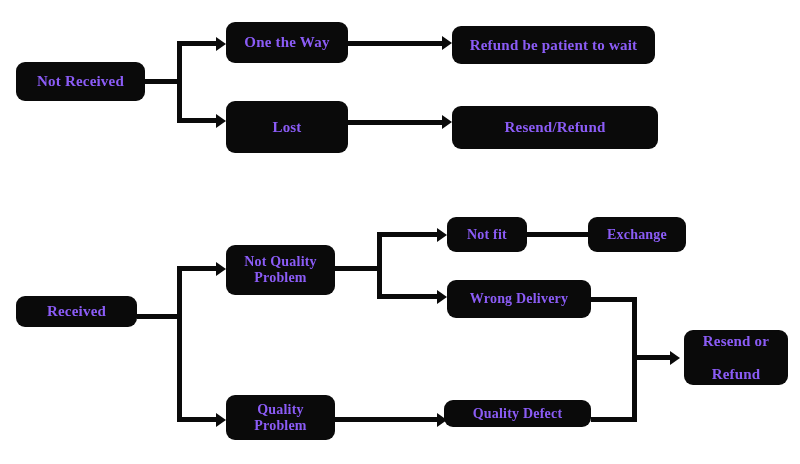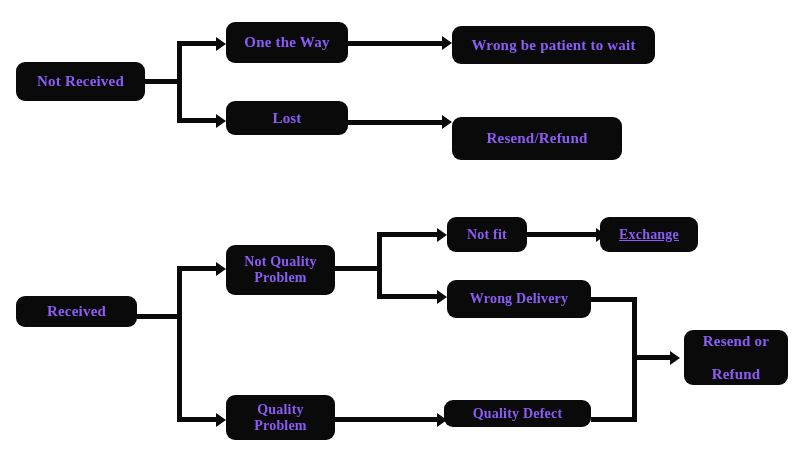--- a/index.html
+++ b/index.html
@@ -69,35 +69,35 @@
     <div class="edge h" style="left:177px; top:41px; width:43px;"></div>
     <div class="arrow" style="left:216px; top:36.5px;"></div>
 
     <div class="edge h" style="left:177px; top:118px; width:43px;"></div>
     <div class="arrow" style="left:216px; top:113.5px;"></div>
 
     <div class="node" style="left:226px; top:22px; width:122px; height:41px; font-size:15px;">
       <span>One the Way</span>
     </div>
 
-    <div class="node" style="left:226px; top:101px; width:122px; height:34px; font-size:15px;">
+    <div class="node" style="left:226px; top:101px; width:122px; height:52px; font-size:15px;">
       <span>Lost</span>
     </div>
 
     <div class="edge h" style="left:348px; top:40.5px; width:98px;"></div>
     <div class="arrow" style="left:442px; top:36px;"></div>
 
     <div class="edge h" style="left:348px; top:119.5px; width:98px;"></div>
     <div class="arrow" style="left:442px; top:115px;"></div>
 
     <div class="node" style="left:452px; top:26px; width:203px; height:38px; font-size:15px;">
-      <span>Wrong be patient to wait</span>
+      <span>Refund be patient to wait</span>
     </div>
 
-    <div class="node" style="left:452px; top:117px; width:170px; height:43px; font-size:15px;">
+    <div class="node" style="left:452px; top:106px; width:206px; height:43px; font-size:15px;">
       <span>Resend/Refund</span>
     </div>
   </div>
 
   <div class="flow-group" style="left:0;top:0;width:800px;height:464px;">
 
     <div class="node" style="left:16px; top:296px; width:121px; height:31px; font-size:15px;">
       <span>Received</span>
     </div>
 
@@ -130,21 +130,21 @@
     <div class="edge h" style="left:377px; top:294px; width:64px;"></div>
     <div class="arrow" style="left:437px; top:289.5px;"></div>
 
     <div class="node" style="left:447px; top:217px; width:80px; height:35px; font-size:14px;">
       <span>Not fit</span>
     </div>
 
     <div class="edge h" style="left:527px; top:232px; width:72px;"></div>
     <div class="arrow" style="left:596px; top:227.5px;"></div>
 
-    <div class="node" style="left:600px; top:217px; width:98px; height:35px; font-size:14px;text-decoration:underline;">
+    <div class="node" style="left:588px; top:217px; width:98px; height:35px; font-size:14px;">
       <span>Exchange</span>
     </div>
 
     <div class="node" style="left:447px; top:280px; width:144px; height:38px; font-size:14px;">
       <span>Wrong Delivery</span>
     </div>
 
     <div class="edge h" style="left:335px; top:417px; width:106px;"></div>
     <div class="arrow" style="left:437px; top:412.5px;"></div>
 

